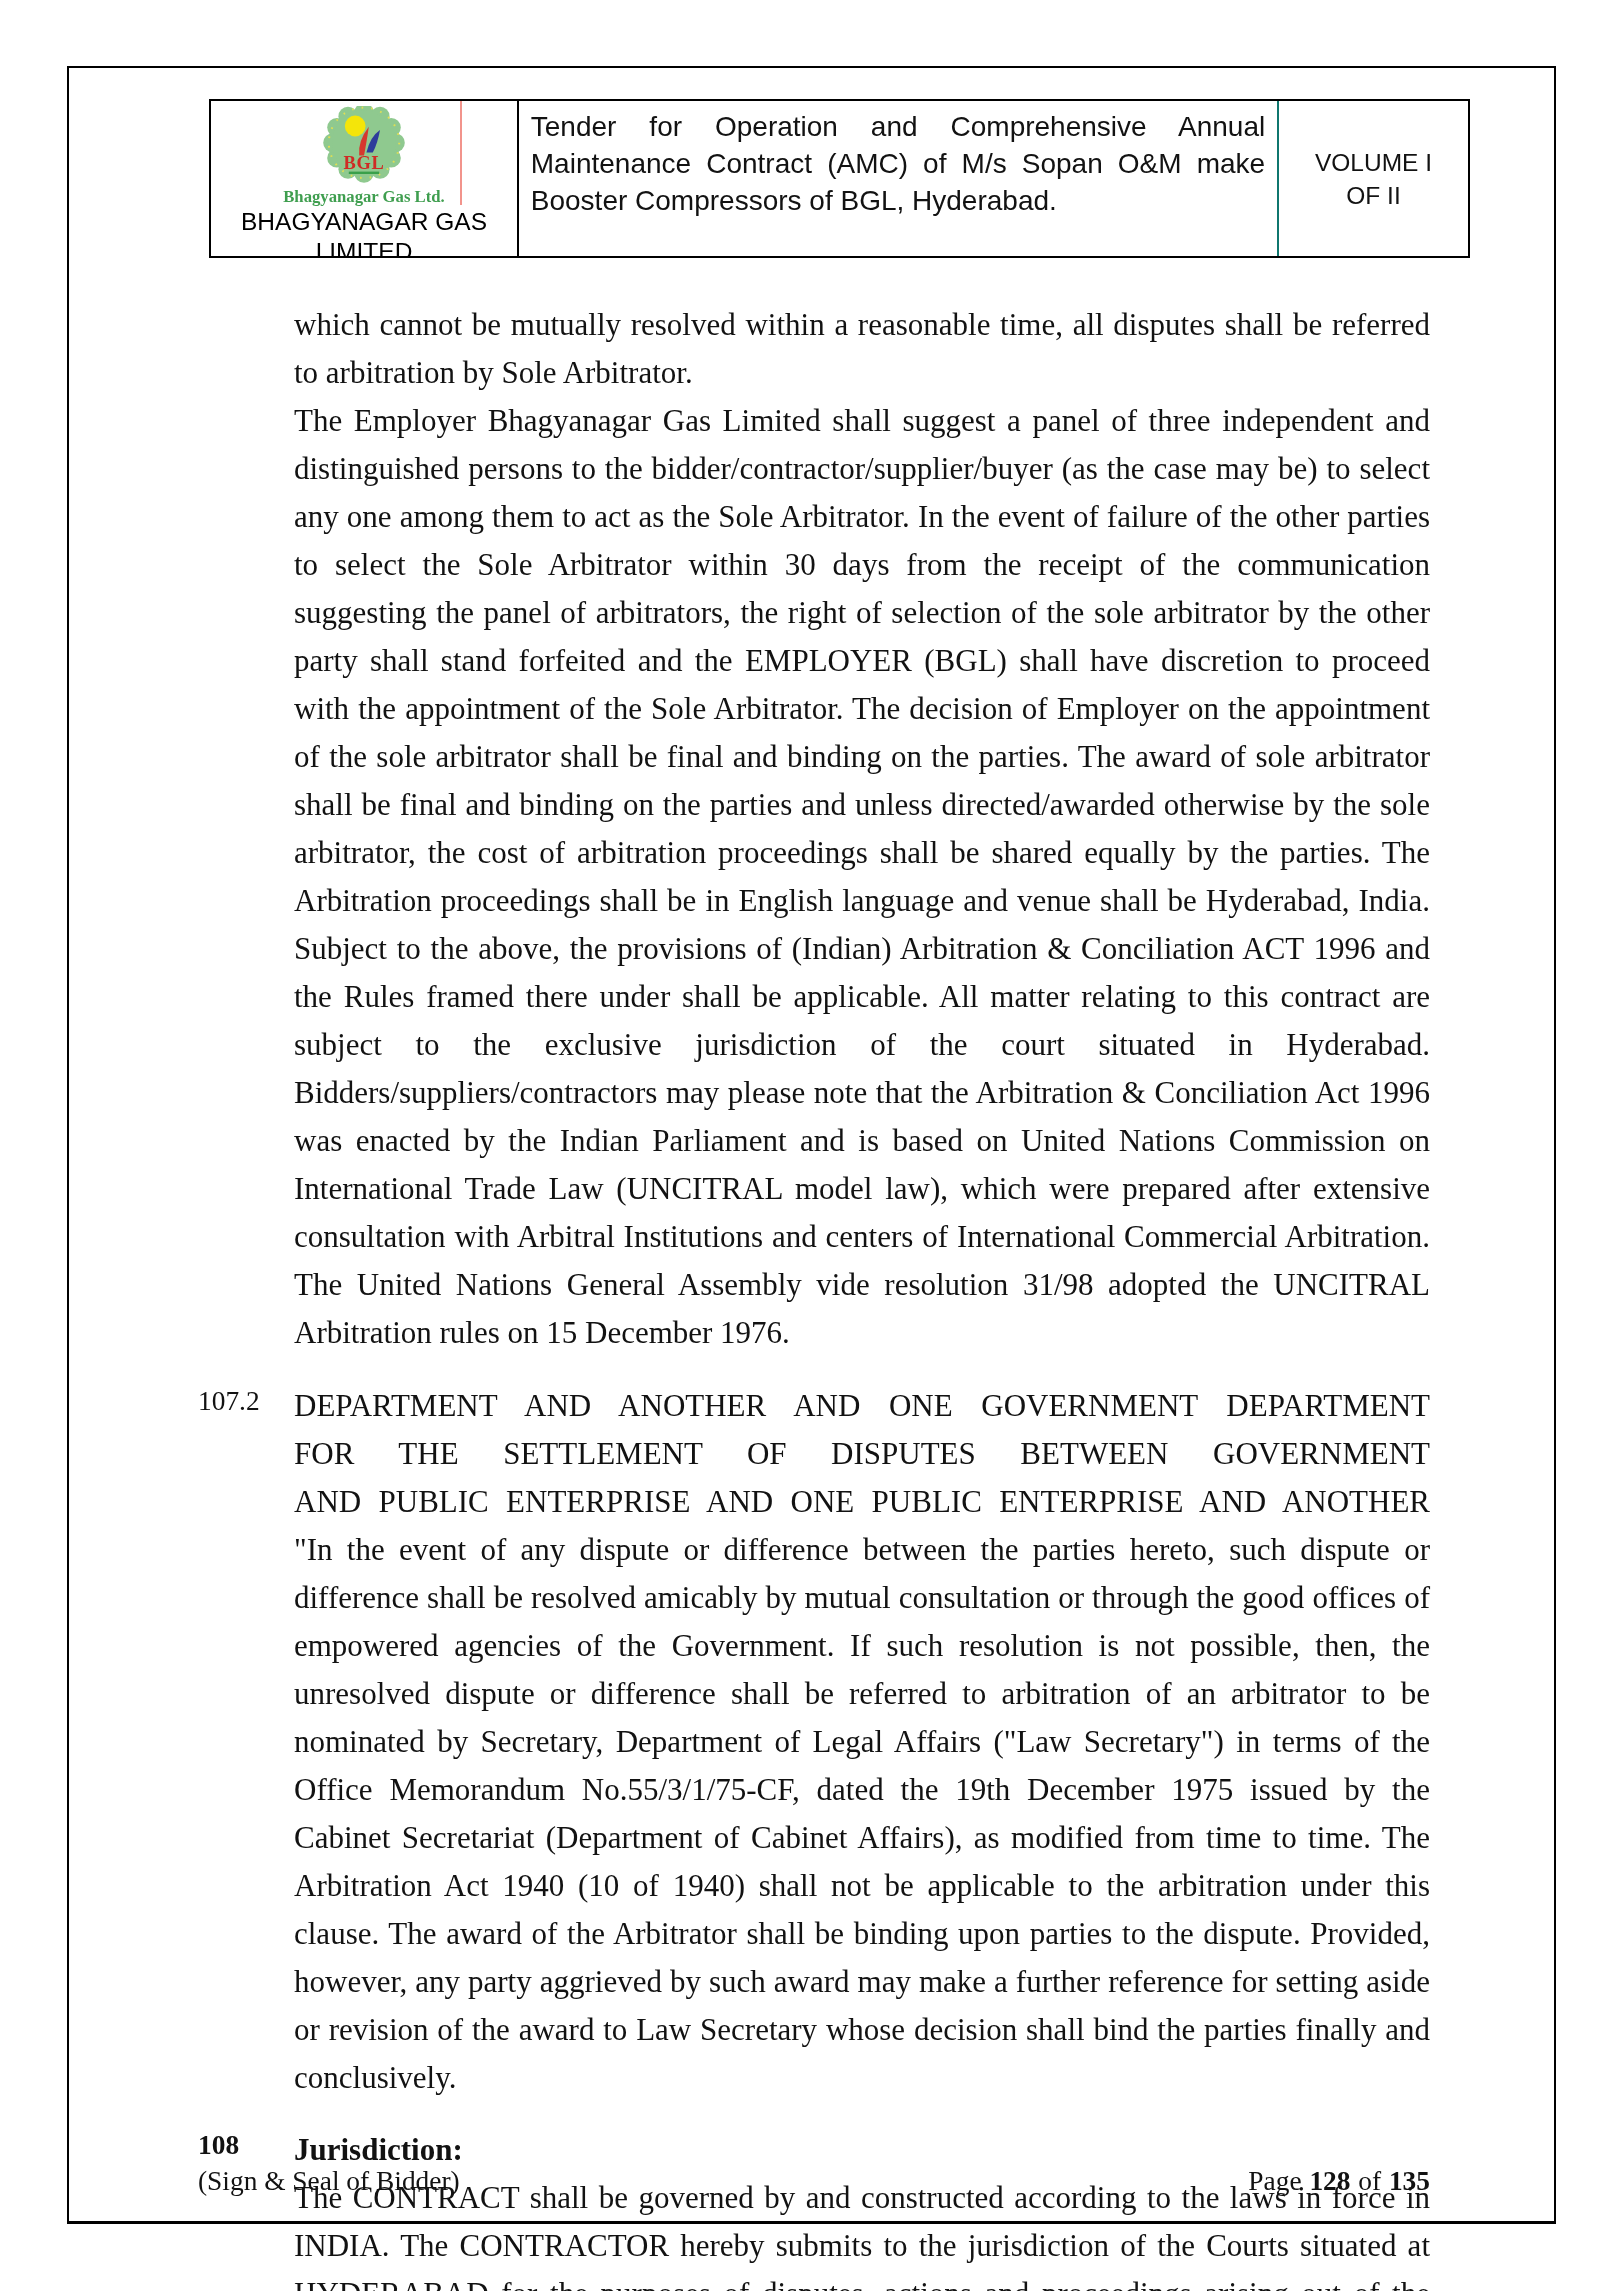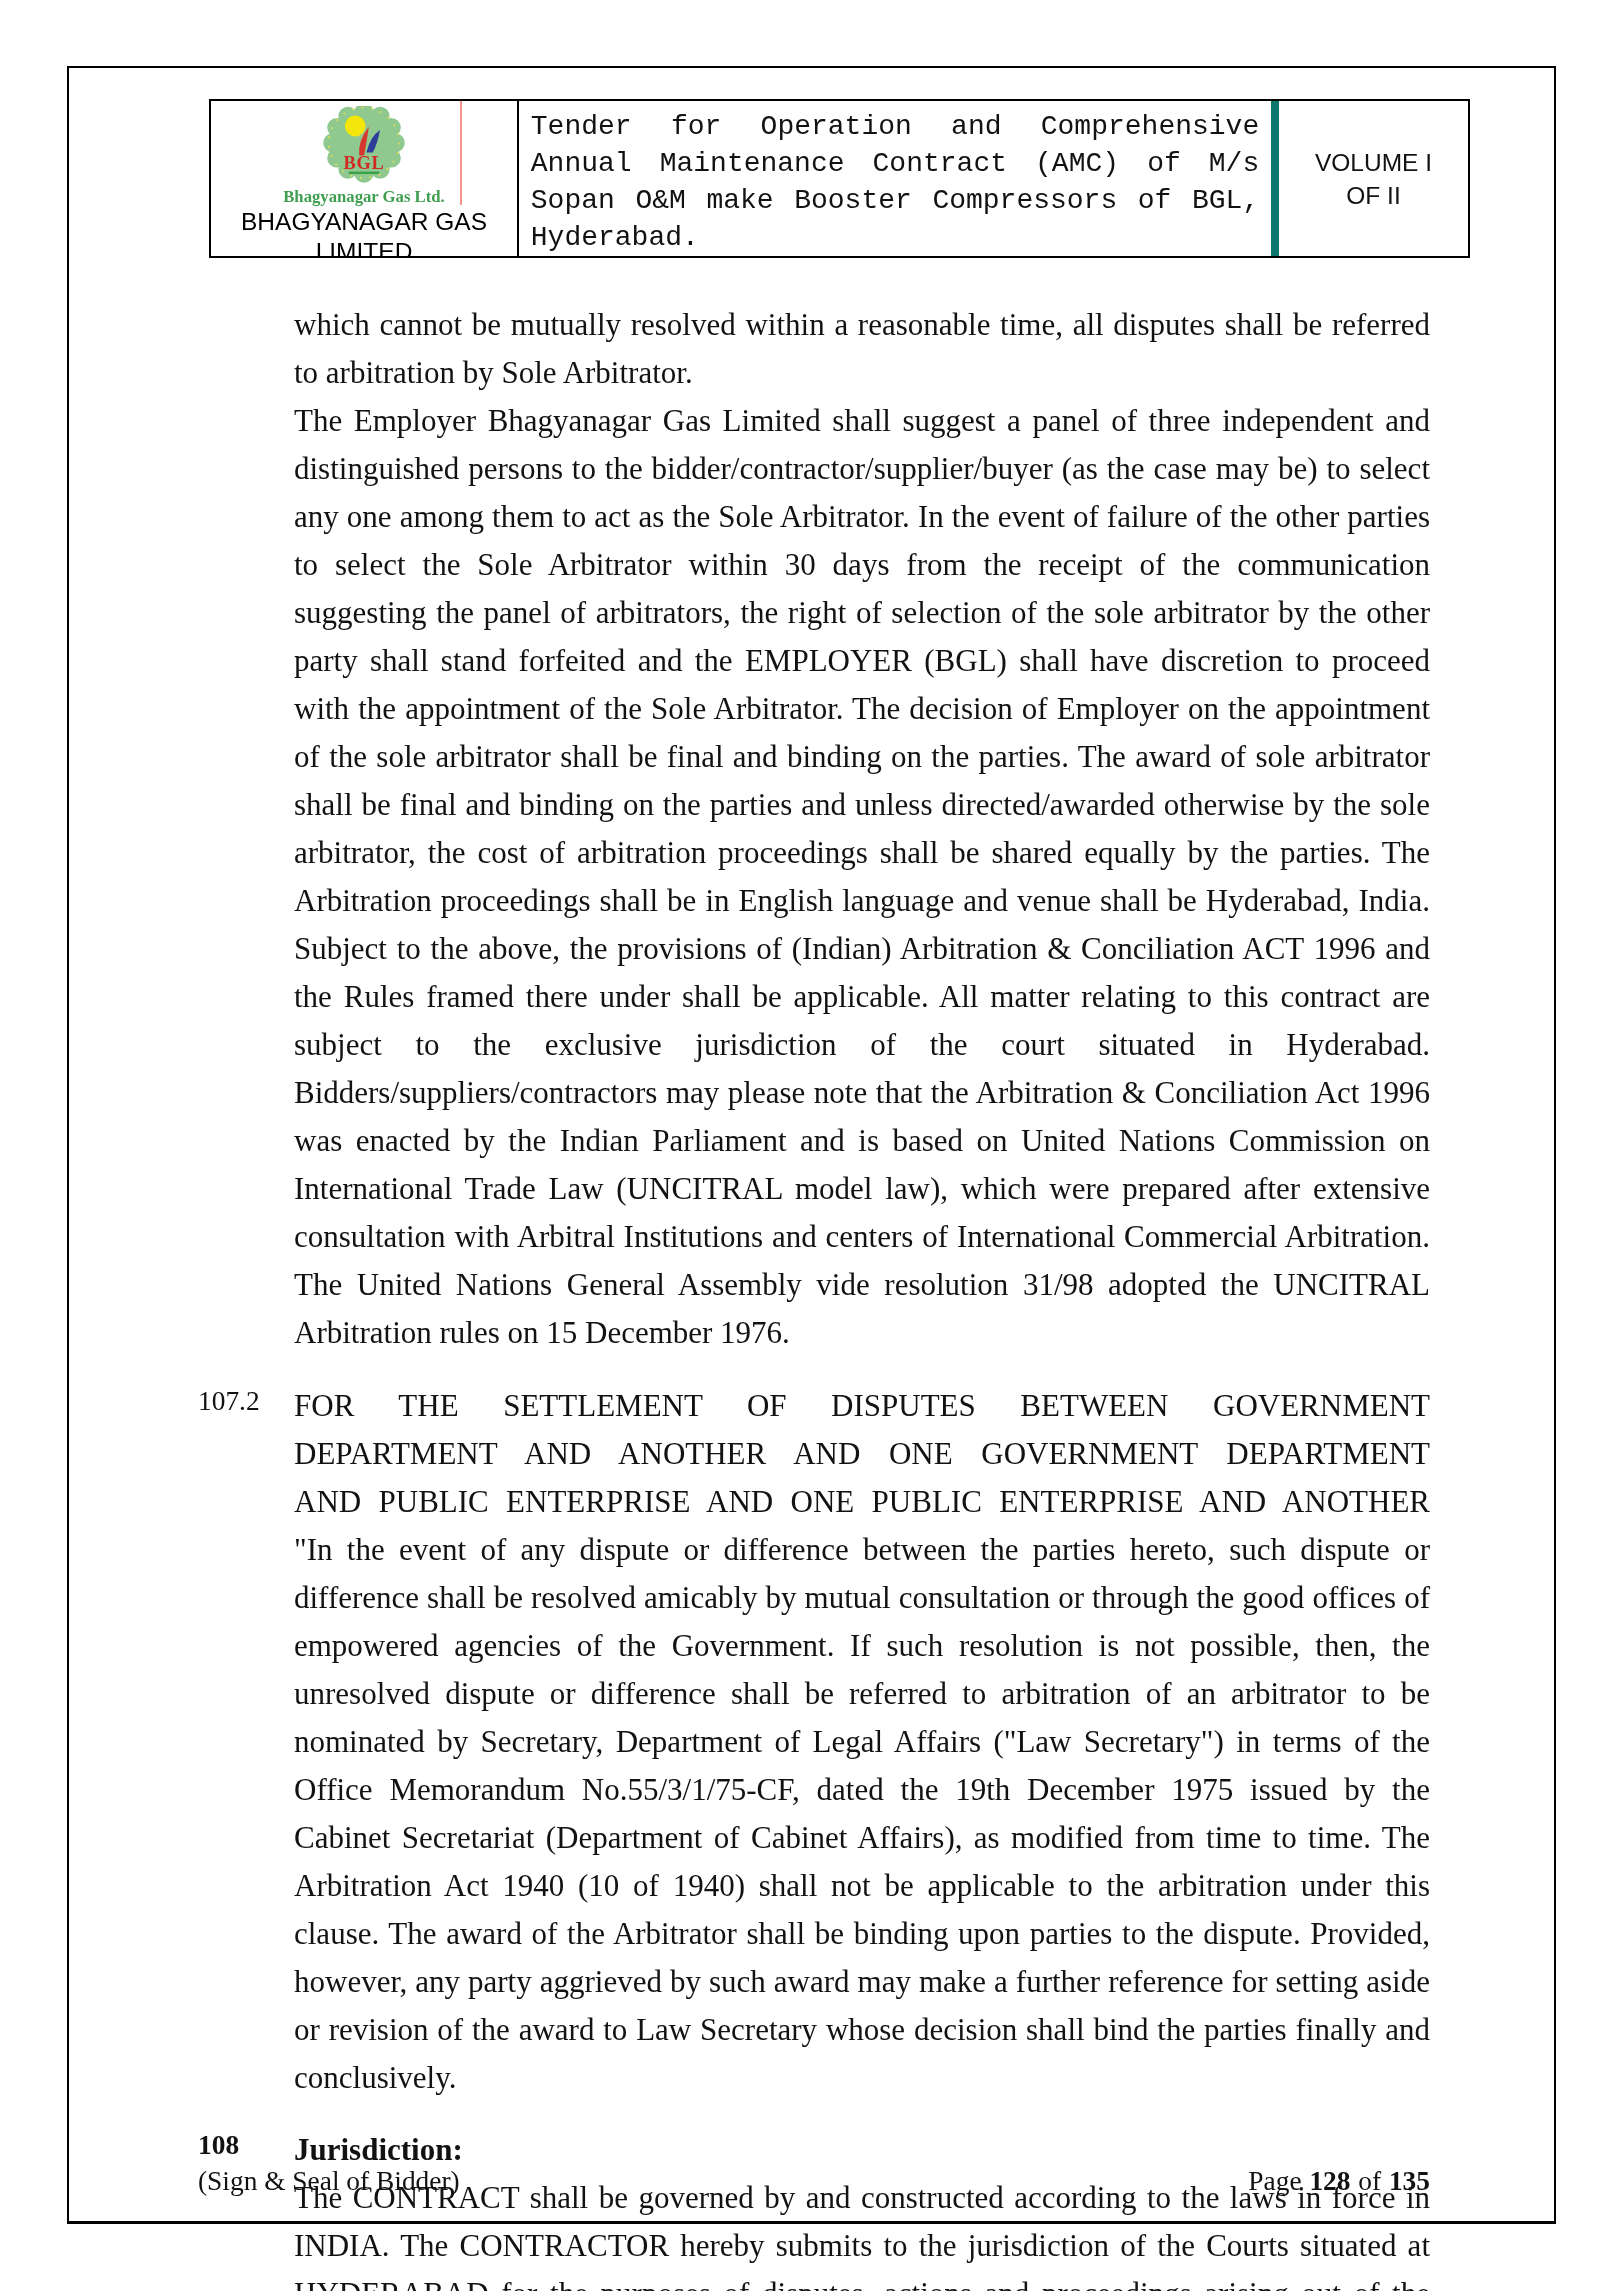--- a/index.html
+++ b/index.html
@@ -28,22 +28,22 @@
     font-family:"Liberation Serif", serif; margin-top:-2px;
   }
   .org-name {
     font-family:"Liberation Sans", sans-serif; font-size:24.5px; line-height:26.5px;
     color:#000; margin-top:2.9px;
   }
   .red-scan-line {
     position:absolute; right:55px; top:0; width:2px; height:104px; background:#f2948c;
   }
   .cell-title {
-    flex:1; border-right:8px solid #0f766e; padding:6.9px 11.8px 0 11.8px;
-    font-family:Liberation Mono, monospace;
+    flex:1; border-right:2px solid #0f766e; padding:6.9px 11.8px 0 11.8px;
+    font-family:Liberation Sans, sans-serif;
   }
   .title-main  { font-size:28px; line-height:37px; text-align:justify; }
   .title-docno { font-size:28px; line-height:37px; text-align:center; }
   .cell-volume {
     width:189px; display:flex; align-items:center; justify-content:center;
     font-family:"Liberation Sans", sans-serif; font-size:24.5px; line-height:33px;
     text-align:center;
   }
   
   .content { position:absolute; left:129px; top:233px; right:124px; }
@@ -121,22 +121,22 @@
         <div class="para">which cannot be mutually resolved within a reasonable time, all disputes shall be referred to arbitration by Sole Arbitrator.</div>
         <div class="para">The Employer Bhagyanagar Gas Limited shall suggest a panel of three independent and distinguished persons to the bidder/contractor/supplier/buyer (as the case may be) to select any one among them to act as the Sole Arbitrator. In the event of failure of the other parties to select the Sole Arbitrator within 30 days from the receipt of the communication suggesting the panel of arbitrators, the right of selection of the sole arbitrator by the other party shall stand forfeited and the EMPLOYER (BGL) shall have discretion to proceed with the appointment of the Sole Arbitrator. The decision of Employer on the appointment of the sole arbitrator shall be final and binding on the parties. The award of sole arbitrator shall be final and binding on the parties and unless directed/awarded otherwise by the sole arbitrator, the cost of arbitration proceedings shall be shared equally by the parties. The Arbitration proceedings shall be in English language and venue shall be Hyderabad, India. Subject to the above, the provisions of (Indian) Arbitration &amp; Conciliation ACT 1996 and the Rules framed there under shall be applicable. All matter relating to this contract are subject to the exclusive jurisdiction of the court situated in Hyderabad. Bidders/suppliers/contractors may please note that the Arbitration &amp; Conciliation Act 1996 was enacted by the Indian Parliament and is based on United Nations Commission on International Trade Law (UNCITRAL model law), which were prepared after extensive consultation with Arbitral Institutions and centers of International Commercial Arbitration. The United Nations General Assembly vide resolution 31/98 adopted the UNCITRAL Arbitration rules on 15 December 1976.</div>
       </div>
     </div>
 
     <div class="gap"></div>
 
     <div class="section">
       <div class="sec-num">107.2</div>
       <div class="sec-body">
+        <div class="caps-line jboth">DEPARTMENT AND ANOTHER AND ONE GOVERNMENT DEPARTMENT</div>
         <div class="caps-line jboth">FOR THE SETTLEMENT OF DISPUTES BETWEEN GOVERNMENT</div>
-        <div class="caps-line jboth">DEPARTMENT AND ANOTHER AND ONE GOVERNMENT DEPARTMENT</div>
         <div class="caps-line jboth">AND PUBLIC ENTERPRISE AND ONE PUBLIC ENTERPRISE AND ANOTHER</div>
         <div class="para">"In the event of any dispute or difference between the parties hereto, such dispute or difference shall be resolved amicably by mutual consultation or through the good offices of empowered agencies of the Government. If such resolution is not possible, then, the unresolved dispute or difference shall be referred to arbitration of an arbitrator to be nominated by Secretary, Department of Legal Affairs ("Law Secretary") in terms of the Office Memorandum No.55/3/1/75-CF, dated the 19th December 1975 issued by the Cabinet Secretariat (Department of Cabinet Affairs), as modified from time to time. The Arbitration Act 1940 (10 of 1940) shall not be applicable to the arbitration under this clause. The award of the Arbitrator shall be binding upon parties to the dispute. Provided, however, any party aggrieved by such award may make a further reference for setting aside or revision of the award to Law Secretary whose decision shall bind the parties finally and conclusively.</div>
       </div>
     </div>
 
     <div class="gap"></div>
 
     <div class="section">
       <div class="sec-num bold">108</div>
       <div class="sec-body">

